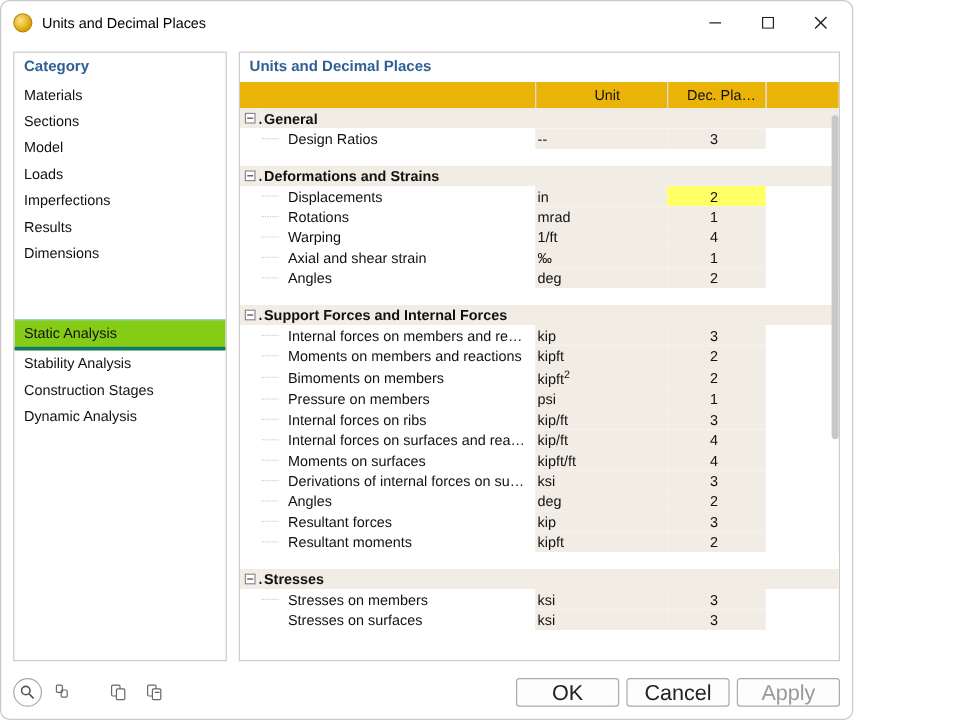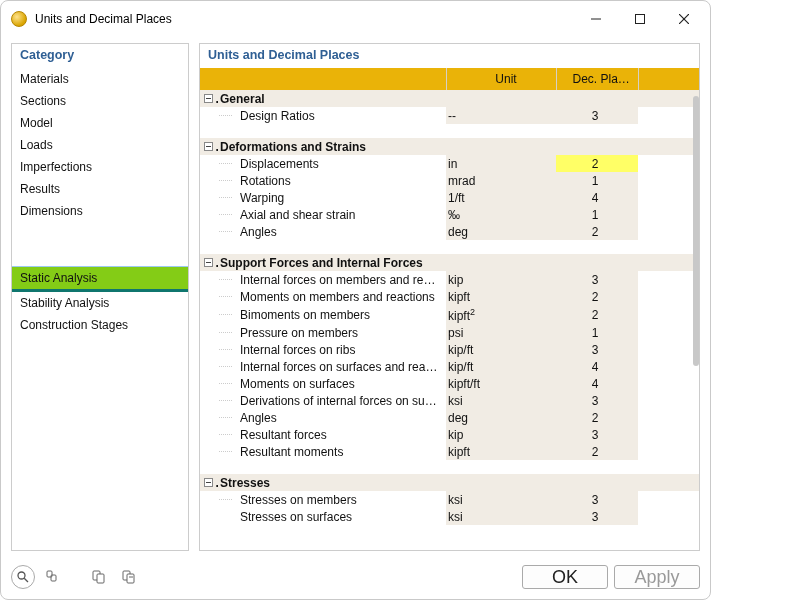--- a/index.html
+++ b/index.html
@@ -82,20 +82,21 @@
           <div class="catitem">Materials</div>
           <div class="catitem">Sections</div>
           <div class="catitem">Model</div>
           <div class="catitem">Loads</div>
           <div class="catitem">Imperfections</div>
           <div class="catitem">Results</div>
           <div class="catitem">Dimensions</div>
           <div class="catitem selected">Static Analysis</div>
           <div class="catitem">Stability Analysis</div>
           <div class="catitem">Construction Stages</div>
+          <div class="catitem">Dynamic Analysis</div>
         </div>
     </div>
 
     <div class="main">
       <div class="main-header">Units and Decimal Places</div>
       <div class="grid-wrap">
         <div class="grid">
           <table>
             <colgroup>
               <col class="col-toggle">
@@ -357,15 +358,16 @@
     </div>
     <div class="iconbtn">
       <svg width="16" height="16" viewBox="0 0 16 16">
           <rect x="2" y="2" width="7" height="9" rx="1" fill="none" stroke="#666"></rect>
           <rect x="6" y="5" width="7" height="9" rx="1" fill="#fff" stroke="#666"></rect>
           <line x1="8" y1="8" x2="12" y2="8" stroke="#666"></line>
         </svg>
     </div>
     <div class="spacer"></div>
     <button>OK</button>
+    <button>Cancel</button>
     <button disabled="">Apply</button>
   </div>
 </div>
 
 </body></html>

